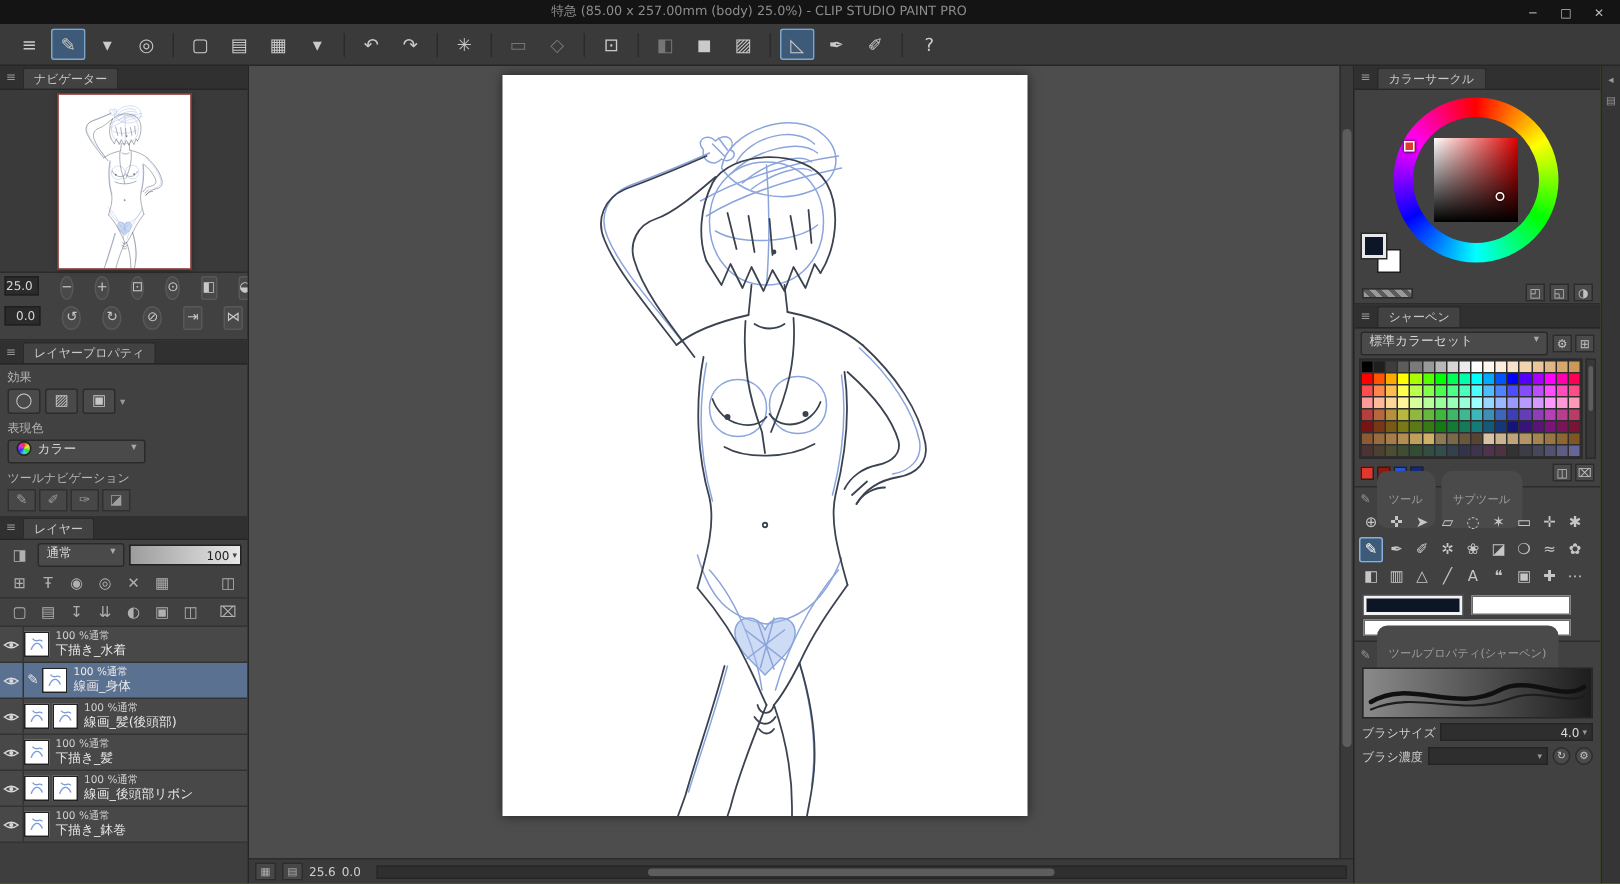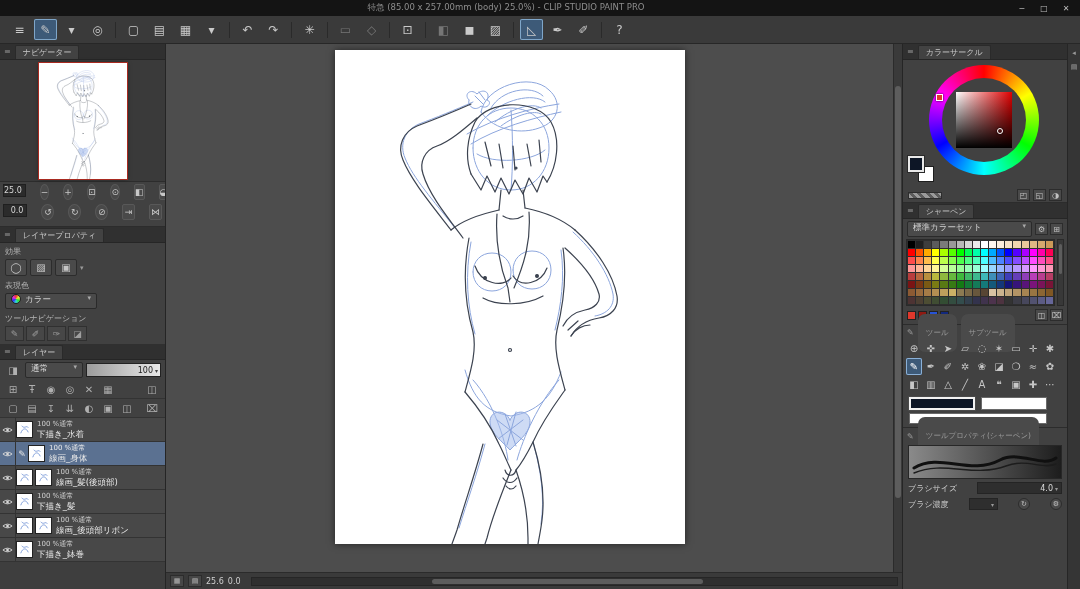--- a/index.html
+++ b/index.html
@@ -122,21 +122,21 @@
 .tool-btn.selected{background:#3d5a78;box-shadow:0 0 0 1px #8ab0d8 inset;color:#fff}
 .chips{padding:3px 6px;border-bottom:1px solid #2c2c2c}
 .chips-top{display:flex;gap:6px}
 .main-chip{width:66px;height:13px;border:2px solid #f2f2f2;outline:1px solid #4a4a4a}
 .sub-chip{width:66px;height:13px;border:1px solid #6a6a6a;background:#fff}
 .trans-chip{width:138px;height:11px;border:1px solid #6a6a6a;background:#fff;margin-top:3px}
 
 .tp-head{height:16px;display:flex;align-items:center;gap:4px;padding:0 4px}
 .stroke-preview{margin:1px 5px;height:34px;background:linear-gradient(90deg,#8a8a8a,#1d1d1d);border:1px solid #272727}
 .stroke-preview svg{width:100%;height:100%;display:block}
-.prop-row{display:flex;align-items:flex-end;gap:20px;padding:2px 5px}
+.prop-row{display:flex;align-items:flex-end;gap:3px;padding:2px 5px}
 .prop-label{font-size:8px;color:#cfcfcf;white-space:nowrap}
 .prop-track{flex:1;height:12px;background:#2e2e2e;border:1px solid #242424;display:flex;align-items:center;justify-content:flex-end;padding-right:3px;color:#dadada;font-size:8px;gap:2px}
 .prop-track .caret{font-size:6px;color:#999}
 .round-btn{width:12px;height:12px;border-radius:50%;background:#4a4a4a;border:1px solid #2c2c2c;color:#c2c2c2;font-size:7px;display:flex;align-items:center;justify-content:center}
 
 .right-rail{width:13px;background:#353535;border-left:1px solid #262626;display:flex;flex-direction:column;align-items:center;padding-top:4px;gap:4px}
 .rail-btn{width:10px;height:10px;color:#9a9a9a;font-size:7px;display:flex;align-items:center;justify-content:center}
 </style>
 </head>
 <body>

